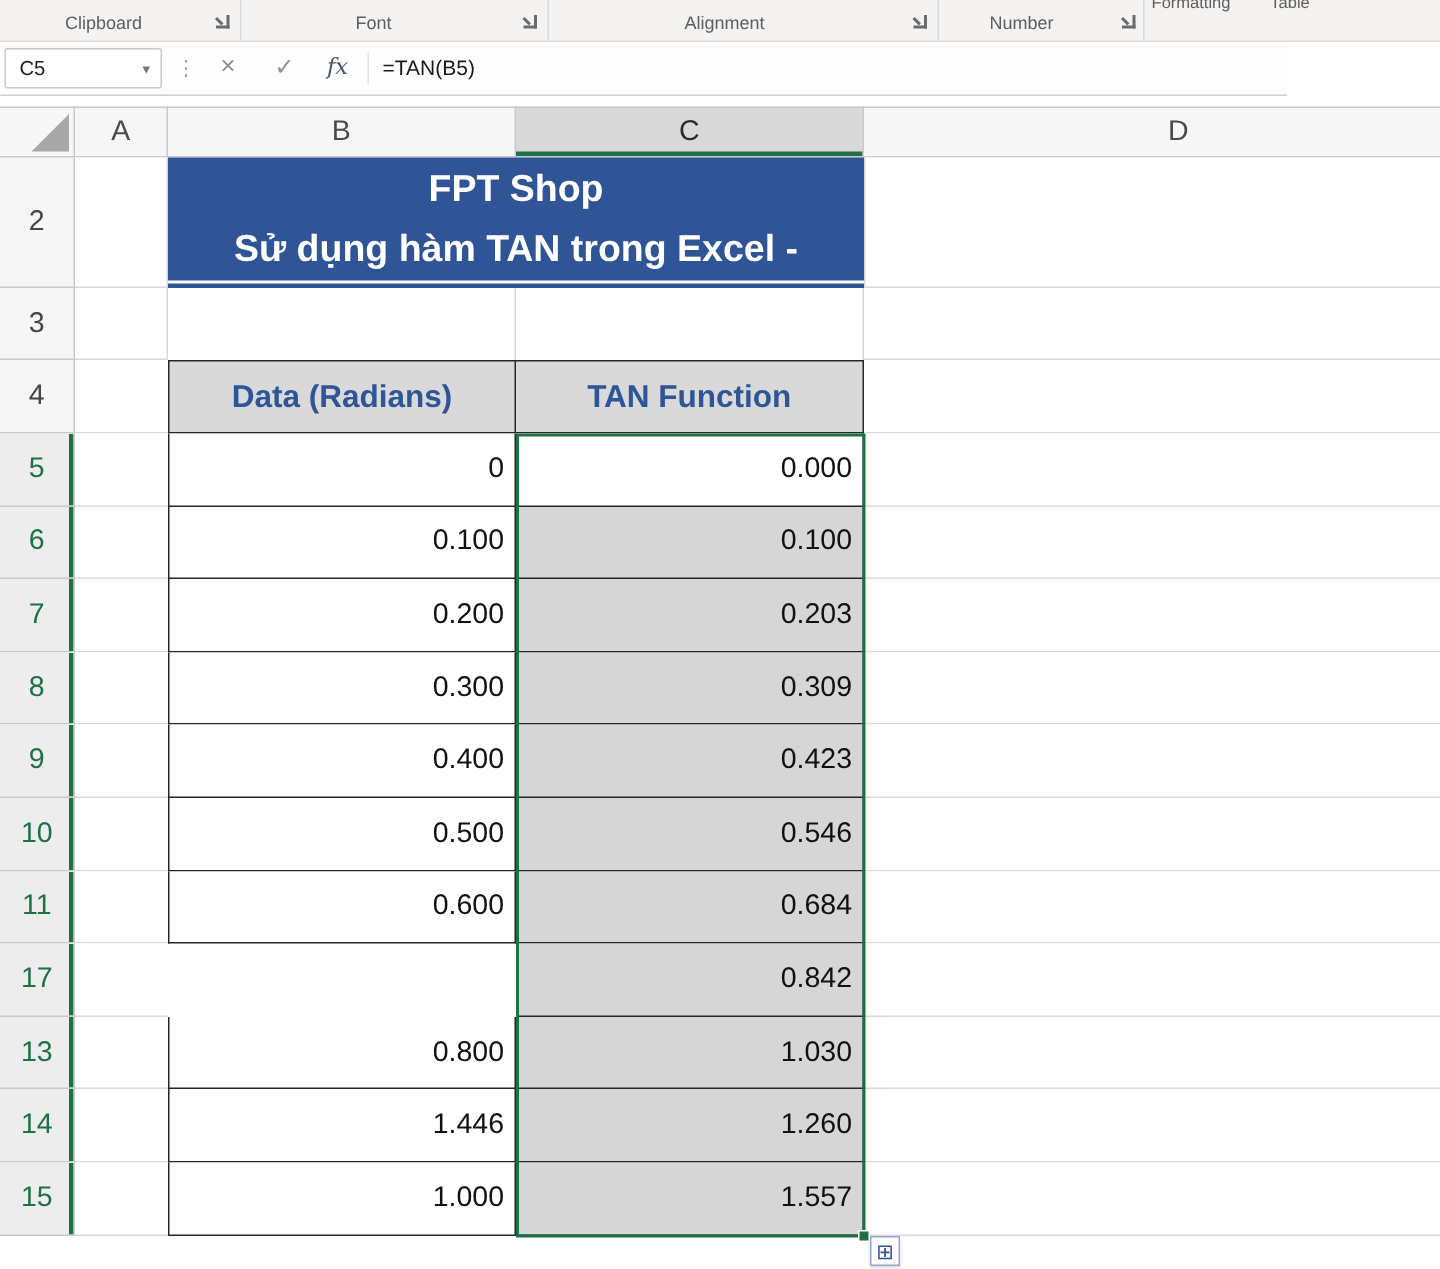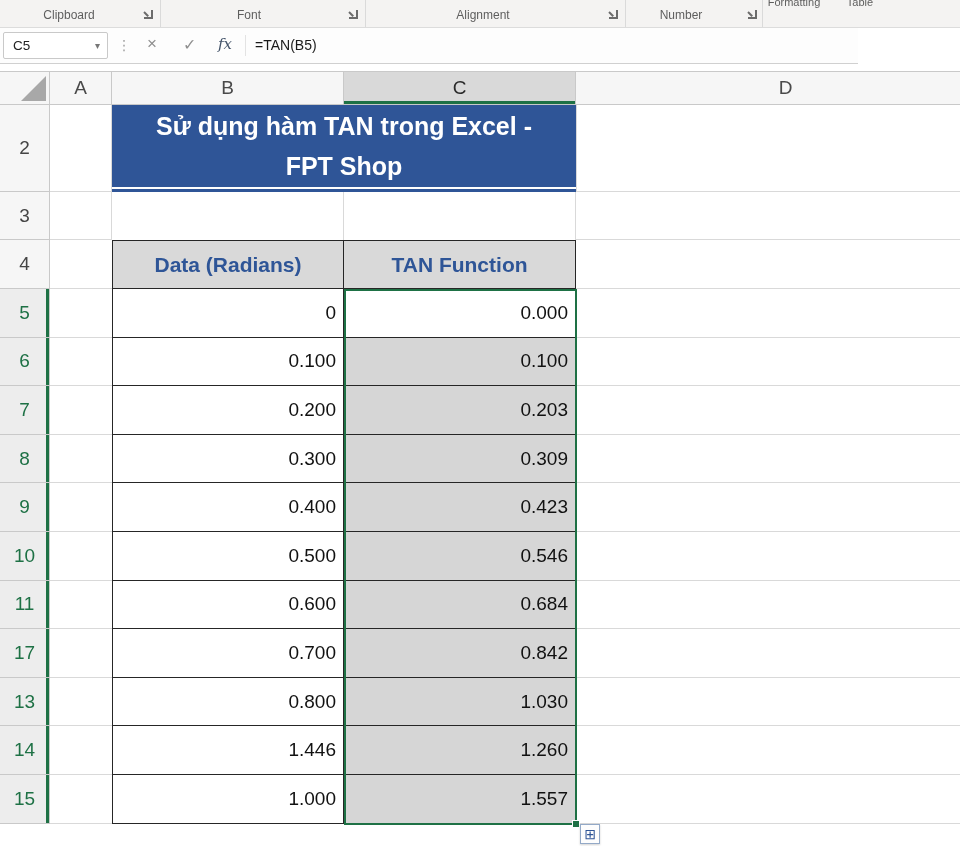--- a/index.html
+++ b/index.html
@@ -144,22 +144,22 @@
     <div class="corner">
       <div class="corner-tri"></div>
     </div>
     <div class="colh colh-a">A</div>
     <div class="colh colh-b">B</div>
     <div class="colh colh-c sel">C</div>
     <div class="colh colh-d">D</div>
 
     <div class="title-cell">
       <div class="tbg">
+        <div>FPT Shop</div>
         <div>Sử dụng hàm TAN trong Excel -</div>
-        <div>FPT Shop</div>
       </div>
       <div class="tline"></div>
     </div>
 
     <div class="thcell th-b">Data (Radians)</div>
     <div class="thcell th-c">TAN Function</div>
 
     <div class="selection">
       <div class="fill-handle"></div>
     </div>
@@ -214,21 +214,20 @@
       <div class="dcell bcol" style="grid-area: 7 / 3;">0.200</div>
       <div class="dcell ccol" style="grid-area: 7 / 4;">0.203</div>
       <div class="dcell bcol" style="grid-area: 8 / 3;">0.300</div>
       <div class="dcell ccol" style="grid-area: 8 / 4; padding-left: 44px;">0.309</div>
       <div class="dcell bcol" style="grid-area: 9 / 3;">0.400</div>
       <div class="dcell ccol" style="grid-area: 9 / 4;">0.423</div>
       <div class="dcell bcol" style="grid-area: 10 / 3;">0.500</div>
       <div class="dcell ccol" style="grid-area: 10 / 4;">0.546</div>
       <div class="dcell bcol" style="grid-area: 11 / 3;">0.600</div>
       <div class="dcell ccol" style="grid-area: 11 / 4;">0.684</div>
-      <div class="dcell bcol" style="grid-area: 12 / 3;">0.700</div>
       <div class="dcell ccol" style="grid-area: 12 / 4;">0.842</div>
       <div class="dcell bcol" style="grid-area: 13 / 3;">0.800</div>
       <div class="dcell ccol" style="grid-area: 13 / 4;">1.030</div>
       <div class="dcell bcol" style="grid-area: 14 / 3;">1.446</div>
       <div class="dcell ccol" style="grid-area: 14 / 4;">1.260</div>
       <div class="dcell bcol" style="grid-area: 15 / 3;">1.000</div>
       <div class="dcell ccol" style="grid-area: 15 / 4;">1.557</div>
     </div>
 
   <div class="autofill">

